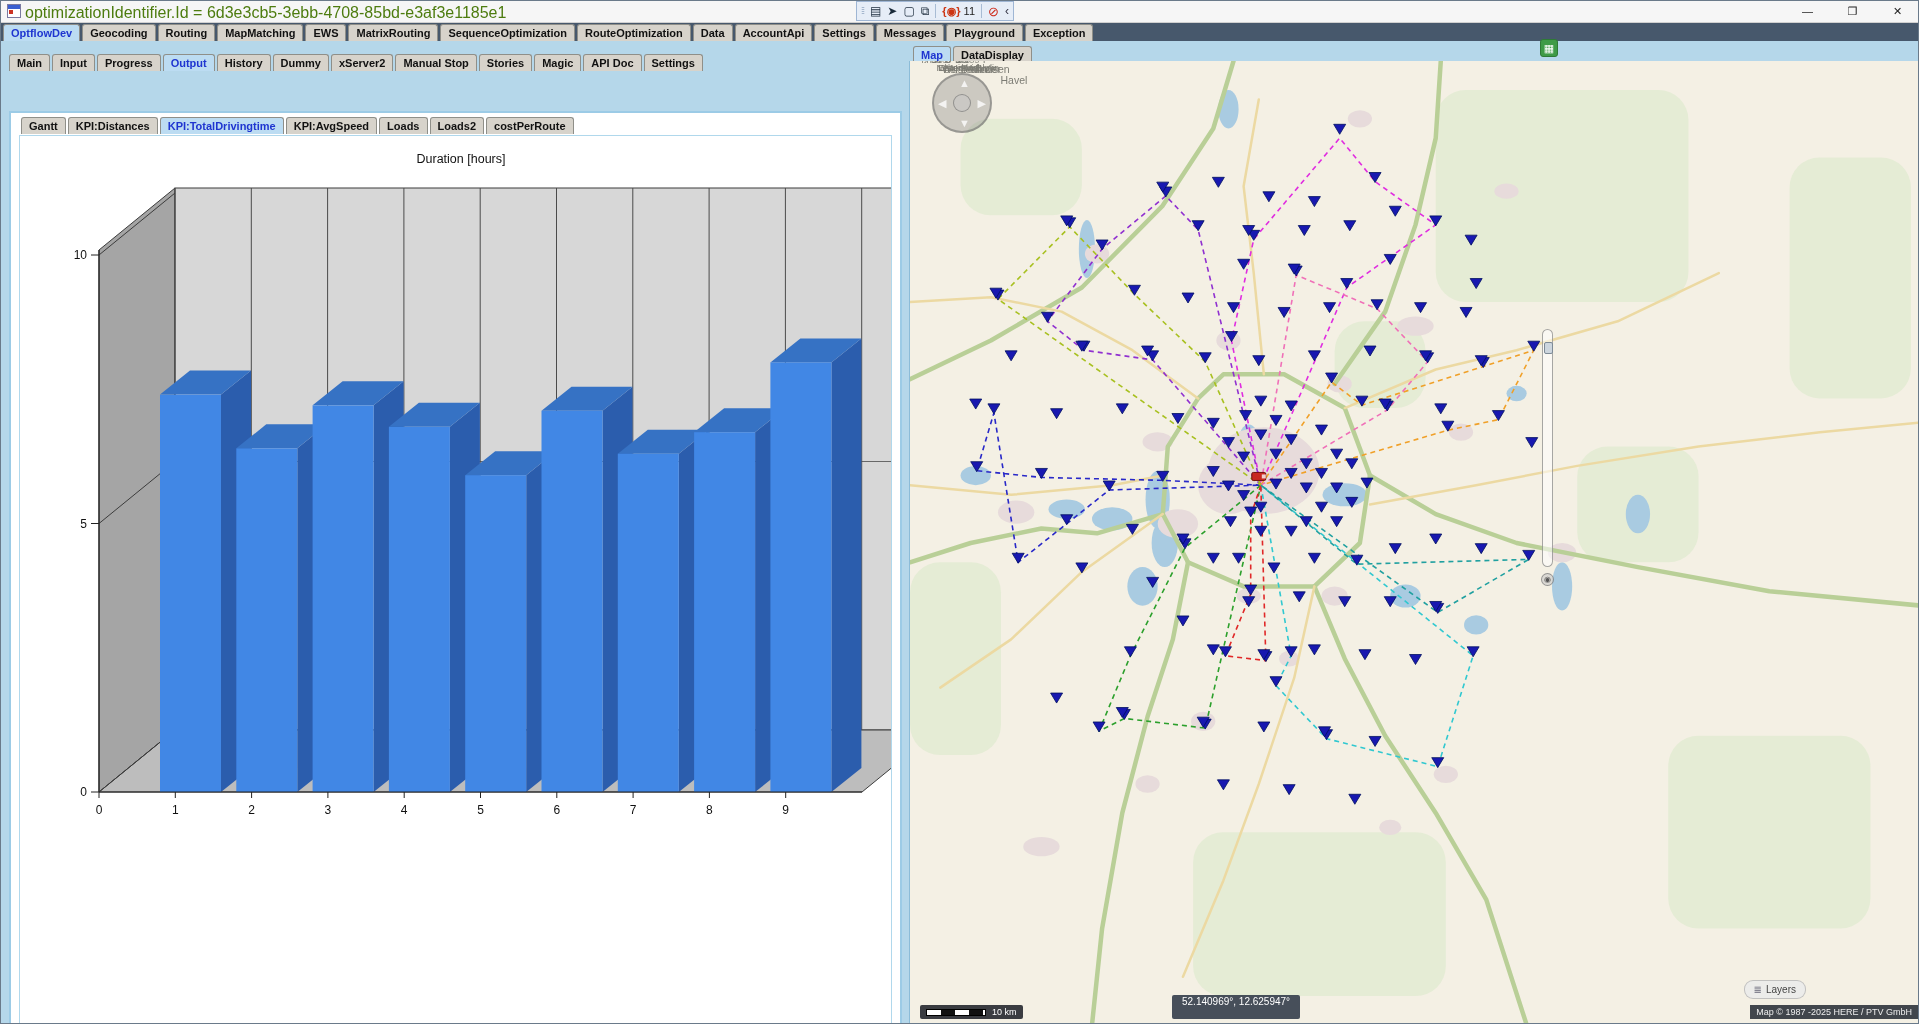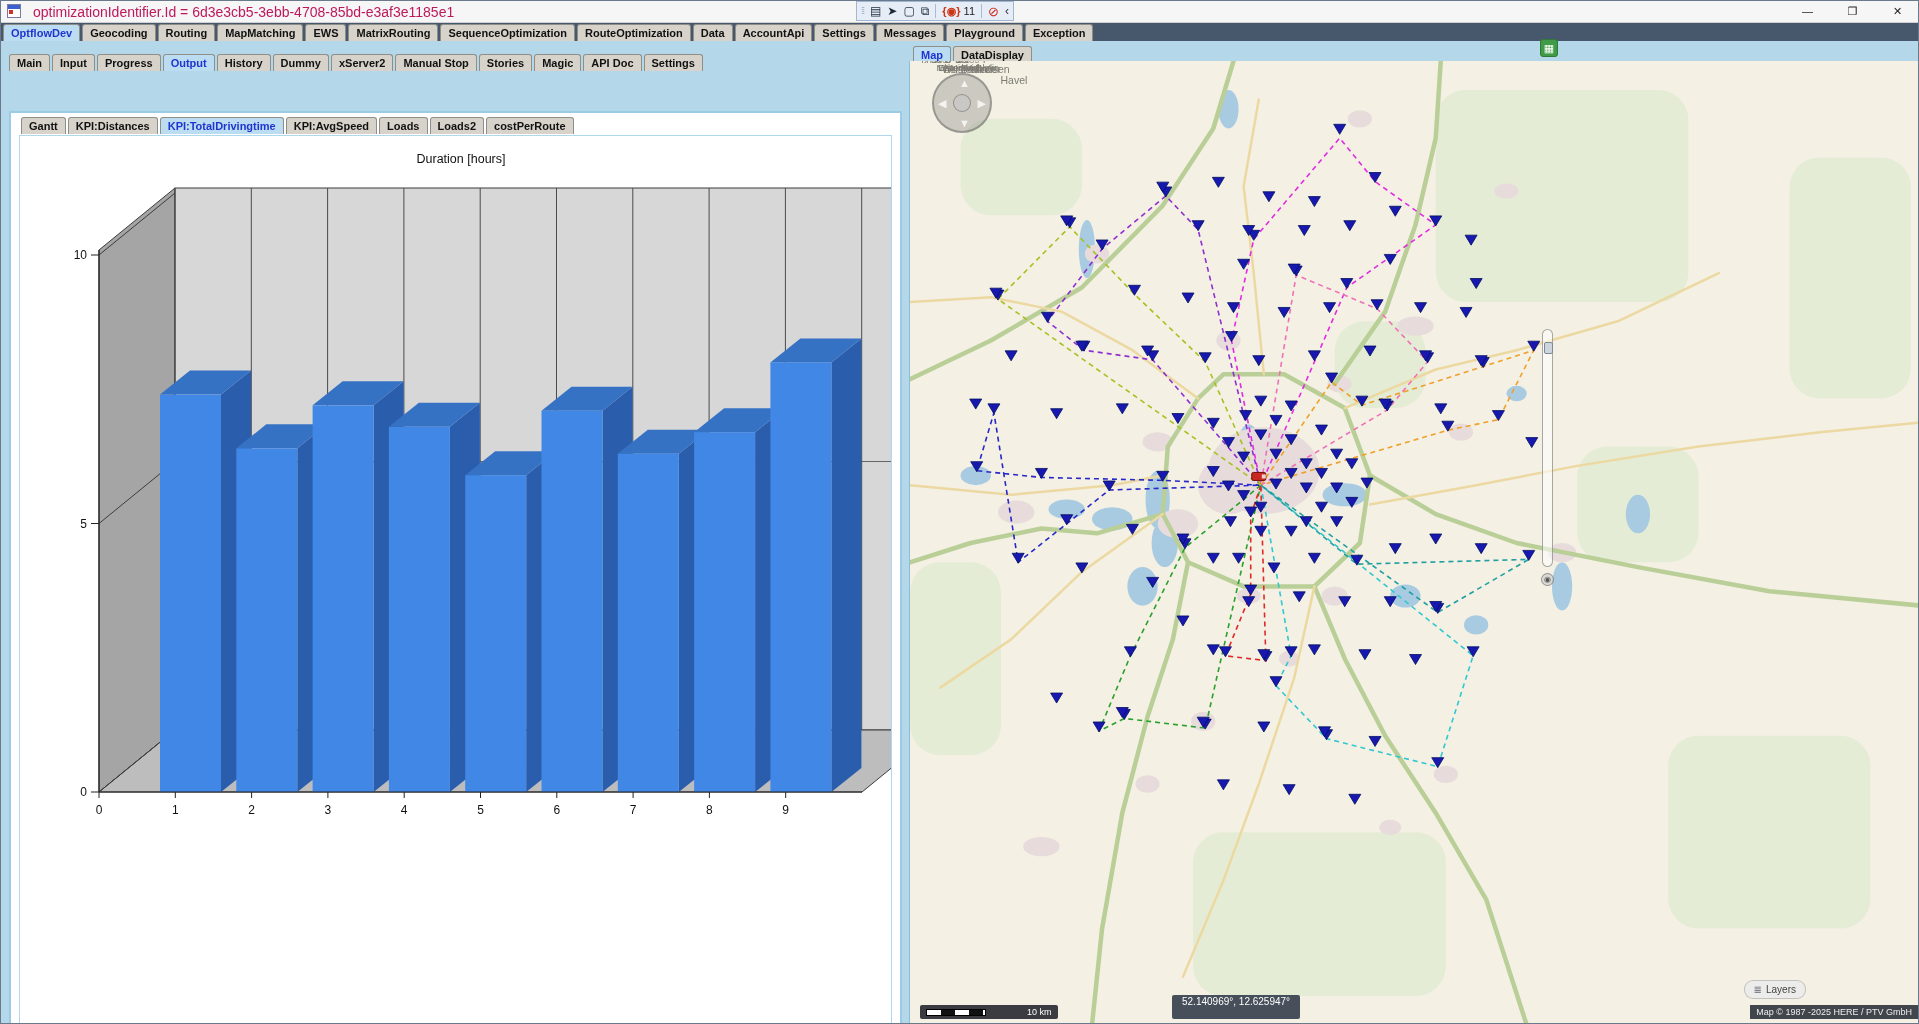--- a/index.html
+++ b/index.html
@@ -5,21 +5,21 @@
   html,body{margin:0;padding:0;background:#8a9aa8;font-family:"Liberation Sans",sans-serif;}
   #app{position:relative;width:1919px;height:1024px;background:#b5d7ea;overflow:hidden;
        border:1px solid #6a7a8a;box-sizing:border-box;}
   
   #titlebar{position:absolute;left:0;top:0;width:1919px;height:21px;background:#f6f6f6;
             border-bottom:1px solid #d0d0d0;}
   #app-icon{position:absolute;left:6px;top:3px;width:14px;height:14px;background:#fff;
             border:1px solid #7a7aa0;box-sizing:border-box;}
   #app-icon:before{content:"";position:absolute;left:0;top:0;right:0;height:4px;background:#3a5fd0;}
   #app-icon:after{content:"";position:absolute;left:1px;top:5px;width:4px;height:4px;background:#cc3322;}
-  #window-title{position:absolute;left:32px;top:3px;font-size:14px;color:#be185d;}
+  #window-title{position:absolute;left:24px;top:3px;font-size:16px;color:#4d7c0f;}
   #debug-toolbar{position:absolute;left:855px;top:0px;height:20px;display:flex;align-items:center;
                  background:#e6edf7;border:1px solid #9fb6d4;box-sizing:border-box;padding:0 4px;gap:6px;}
   #debug-toolbar .grip{color:#8aa0bc;font-size:9px;letter-spacing:-1px;}
   #debug-toolbar .dbg-icon{font-size:12px;color:#1a2a3a;cursor:default;line-height:18px;}
   #debug-toolbar .sep{width:1px;height:14px;background:#a8bcd4;}
   #bp-badge{font-size:11px;color:#222;}
   #bp-badge .brace{color:#cc3311;font-weight:bold;}
   #dbg-disable{color:#cc2211;font-size:13px;}
   #dbg-chev{color:#334;font-size:12px;}
   #window-buttons{position:absolute;right:0;top:0;height:21px;display:flex;}
@@ -57,21 +57,21 @@
                border:1px solid rgba(110,110,110,0.6);border-radius:6px;box-sizing:border-box;}
   #zoom-slider .handle{position:absolute;left:1px;top:12px;width:7px;height:10px;background:#cdd6de;
                        border:1px solid #7d8a96;border-radius:2px;}
   #map-eye{left:631px;top:512px;width:13px;height:13px;border-radius:50%;
            background:rgba(200,200,200,0.6);border:1px solid rgba(100,100,100,0.6);
            color:#555;font-size:8px;line-height:12px;text-align:center;box-sizing:border-box;}
   #scalebar{left:10px;bottom:6px;height:14px;background:rgba(25,28,36,0.85);display:flex;
             align-items:center;padding:0 6px;gap:6px;border-radius:2px;}
   #scalebar .bar{width:58px;height:5px;background:
      repeating-linear-gradient(90deg,#fff 0 14px,#111 14px 28px);border:1px solid #000;}
-  #scalebar .lbl{color:#fff;font-size:9px;margin-left:35px;}
+  #scalebar .lbl{color:#fff;font-size:9px;}
   #coord-readout{left:262px;bottom:6px;height:24px;background:rgba(55,65,78,0.92);color:#fff;
                  font-size:10px;line-height:14px;padding:0 10px;border-radius:2px;}
   #layers-btn{right:114px;bottom:26px;height:17px;background:rgba(235,235,235,0.88);color:#444;
               font-size:10px;line-height:17px;padding:0 9px;border-radius:9px;border:1px solid rgba(150,150,150,0.5);}
   #layers-btn .ic{margin-right:4px;color:#667;}
   #attribution{right:2px;bottom:6px;height:14px;background:rgba(40,45,55,0.88);color:#eee;
                font-size:9px;line-height:14px;padding:0 6px;}
 </style>
 </head>
 <body>

